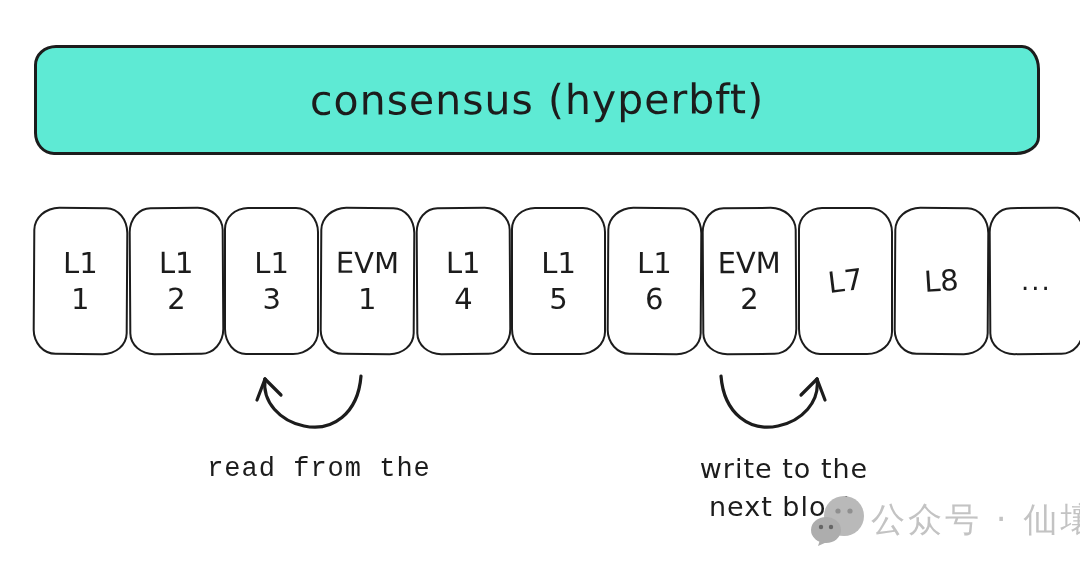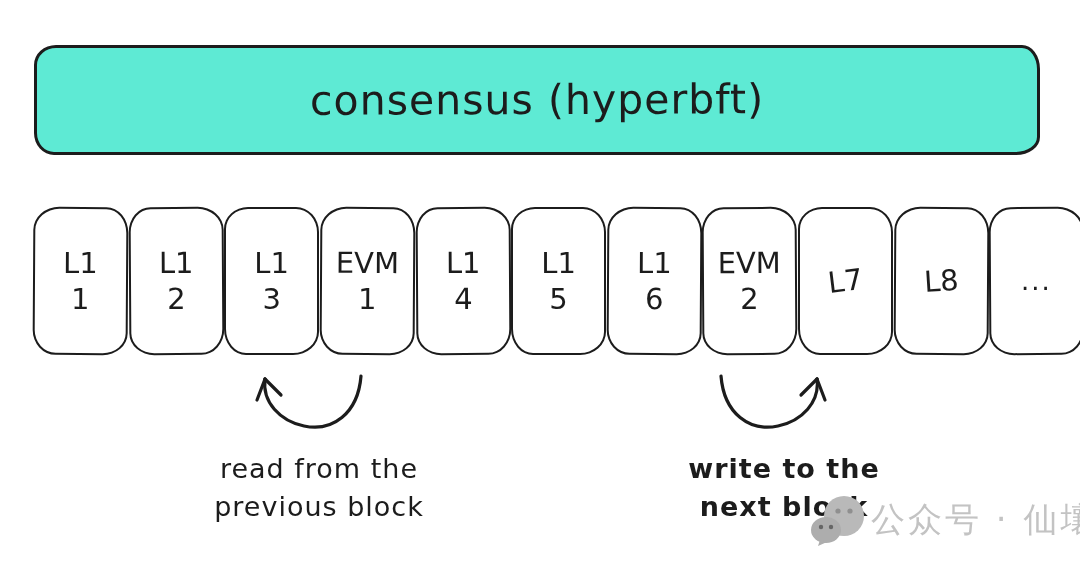--- a/index.html
+++ b/index.html
@@ -42,22 +42,22 @@
   .arrow-svg { position: absolute; overflow: visible; }
   .arrow-read  { left: 248px; top: 368px; }
   .arrow-write { left: 712px; top: 368px; }
   .arrow-svg path { stroke: #1c1c1c; stroke-width: 3.2; fill: none; stroke-linecap: round; stroke-linejoin: round; }
 
   
   .annotation {
     position: absolute; width: 250px; text-align: center;
     font-size: 27px; line-height: 38px; letter-spacing: 1px; color: #1c1c1c;
   }
-  .annotation-read  { left: 194px; top: 450px; }
-  .annotation-write { left: 659px; top: 450px; font-weight: bold; }
+  .annotation-read  { left: 194px; top: 450px; font-family: Liberation Mono, monospace; }
+  .annotation-write { left: 659px; top: 450px; }
   .annotation span { display: block; }
 
   
   .watermark {
     position: absolute; left: 810px; top: 491px; height: 58px;
     display: flex; align-items: center; gap: 5px; z-index: 5;
   }
   .watermark-text {
     font-size: 34px; color: #c3c3c3; letter-spacing: 3px; white-space: nowrap;
   }
@@ -125,21 +125,20 @@
   </svg>
 
   <svg class="arrow-svg arrow-write" width="122" height="72" viewBox="0 0 122 72" xmlns="http://www.w3.org/2000/svg">
     <path d="M9 8 C12 46, 38 64, 66 58 C90 53, 108 34, 105 11"></path>
     <path d="M105 11 L113 32"></path>
     <path d="M105 11 L89 27"></path>
   </svg>
 
   <div class="annotation annotation-read">
     <span>read from the</span>
-    <span>previous block</span>
   </div>
 
   <div class="annotation annotation-write">
     <span>write to the</span>
     <span>next block</span>
   </div>
 
   <div class="watermark">
     <svg width="56" height="52" viewBox="0 0 56 52" xmlns="http://www.w3.org/2000/svg">
       <circle cx="34" cy="22" r="20" fill="#b9b9b9"></circle>

